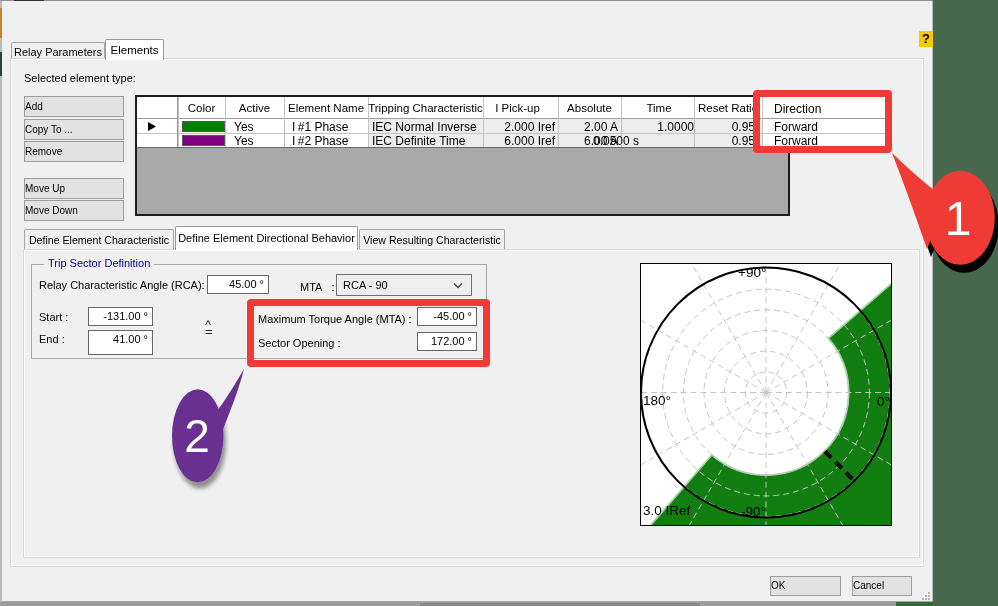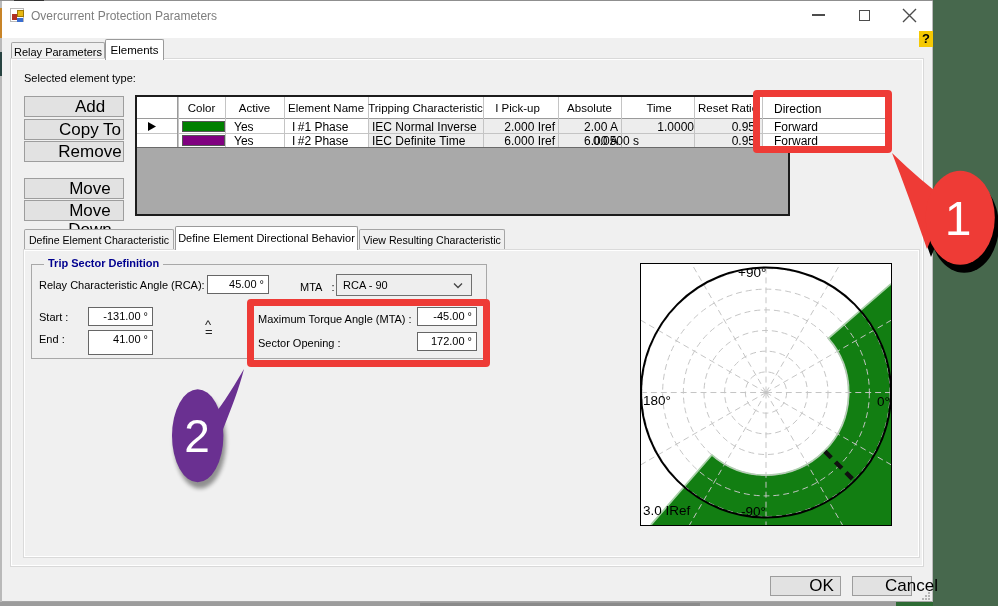--- a/index.html
+++ b/index.html
@@ -1,50 +1,36 @@
 <!DOCTYPE html>
 <html><head><meta charset="utf-8"><style>
 * { margin:0; padding:0; box-sizing:border-box; }
 html,body { width:998px; height:606px; overflow:hidden; }
 body { font-family:"Liberation Sans", sans-serif; font-size:11px; color:#000; background:#f0f0f0; position:relative; }
 .abs { position:absolute; }
-.btn { position:absolute; background:#e2e2e2; border:1px solid #9d9d9d; text-align:center; line-height:19px; font-size:17px;padding-left:32px; }
+.btn { position:absolute; background:#e2e2e2; border:1px solid #9d9d9d; text-align:left; line-height:19px; font-size:10px; }
 .field { position:absolute; background:#fff; border:1px solid #666; font-size:11px; text-align:right; padding-right:4px; }
 .lbl { position:absolute; font-size:11px; white-space:nowrap; }
 .hcell { position:absolute; font-size:11.5px; text-align:center; white-space:nowrap; line-height:13px; }
 .ccell { position:absolute; font-size:12px; white-space:nowrap; }
 </style></head>
 <body>
 
 <div class="abs" style="left:933px;top:0;width:65px;height:606px;background:#47684d"></div>
 <div class="abs" style="left:0;top:602px;width:933px;height:4px;background:#9c9c9c"></div>
 <div class="abs" style="left:420px;top:603px;width:280px;height:3px;background:#8a8a8a"></div>
 <div class="abs" style="left:896px;top:602px;width:37px;height:4px;background:#2e6b34"></div>
 <div class="abs" style="left:0;top:0;width:2px;height:602px;background:#b9b9b9"></div>
 <div class="abs" style="left:0;top:8px;width:2px;height:30px;background:#c88428"></div>
 <div class="abs" style="left:0;top:52px;width:2px;height:24px;background:#274341"></div>
 <div class="abs" style="left:0;top:0;width:933px;height:1px;background:#8f8f8f"></div>
 <div class="abs" style="left:14px;top:0;width:30px;height:1px;background:#333"></div>
 
 <div class="abs" id="win" style="left:2px;top:1px;width:931px;height:601px;background:#f0f0f0;border-right:1px solid #bcbcbc;border-bottom:1px solid #a5a5a5">
 
-  <div class="abs" style="left:0;top:0;width:930px;height:37px;background:#fff">
-
-    <div class="abs" style="left:8px;top:7px;width:14px;height:14px;border:1px solid #b9b9b9;background:#fff">
-      <div class="abs" style="left:0.5px;top:4.5px;width:5px;height:6px;background:#b03024"></div>
-      <div class="abs" style="left:6px;top:0.5px;width:6.5px;height:7px;background:#e8b812;border:1px solid #a07806"></div>
-      <div class="abs" style="left:6px;top:8.5px;width:5.5px;height:4px;background:#3a6ed0"></div>
-    </div>
-    <div class="abs" style="left:29px;top:8px;font-size:12px;color:#7e7e7e">Overcurrent Protection Parameters</div>
-    <div class="abs" style="left:810px;top:13px;width:13px;height:1.5px;background:#4c4c4c"></div>
-    <div class="abs" style="left:857px;top:9px;width:10.5px;height:10.5px;border:1px solid #4c4c4c"></div>
-    <svg class="abs" style="left:899px;top:6px" width="17" height="17" viewBox="0 0 17 17">
-        <path d="M2,2 L15,15 M15,2 L2,15" stroke="#4c4c4c" stroke-width="1.4"></path>
-      </svg>
-  </div>
 
   <div class="abs" style="left:917px;top:30px;width:14px;height:16px;background:#f5c903;color:#000;font-weight:bold;font-size:13px;text-align:center;line-height:16px">?</div>
 
   <div class="abs" style="left:9px;top:41px;width:94px;height:18px;background:#f0f0f0;border:1px solid #a5a5a5;border-bottom:none;border-radius:2px 2px 0 0;text-align:center;line-height:18px">Relay Parameters</div>
   <div class="abs" style="left:103px;top:38px;width:59px;height:21px;z-index:2;background:#fff;border:1px solid #9a9a9a;border-bottom:none;border-radius:2px 2px 0 0;text-align:center;line-height:20px;font-size:11.5px">Elements</div>
 
   <div class="abs" style="left:9px;top:58px;width:912px;height:507px;background:#f0f0f0;border:1px solid #fff;outline:1px solid #d9d9d9"></div>
 
   <div class="lbl" style="left:22px;top:71px">Selected element type:</div>
 
@@ -110,21 +96,21 @@
     <div class="ccell" style="left:637px;top:37px">Forward</div>
   </div>
 
   <div class="abs" style="left:22px;top:228px;width:150px;height:21px;background:#f0f0f0;border:1px solid #a5a5a5;border-bottom:none;border-radius:2px 2px 0 0;text-align:center;line-height:20px;font-size:10.6px">Define Element Characteristic</div>
   <div class="abs" style="left:173px;top:225px;width:183px;height:24px;z-index:2;background:#fff;border:1px solid #9a9a9a;border-bottom:none;border-radius:2px 2px 0 0;text-align:center;line-height:22px;font-size:11px">Define Element Directional Behavior</div>
   <div class="abs" style="left:357px;top:228px;width:146px;height:21px;background:#f0f0f0;border:1px solid #a5a5a5;border-bottom:none;border-radius:2px 2px 0 0;text-align:center;line-height:20px;font-size:10.6px">View Resulting Characteristic</div>
 
   <div class="abs" style="left:22px;top:249px;width:895px;height:307px;background:#f0f0f0;border:1px solid #fff;outline:1px solid #dadada"></div>
 
   <div class="abs" style="left:29px;top:263px;width:456px;height:95px;border:1px solid #a8a8a8"></div>
-  <div class="abs" style="left:42px;top:256px;background:#f0f0f0;padding:0 4px;font-size:11px;font-weight:bold;color:#00008f">Trip Sector Definition</div>
+  <div class="abs" style="left:42px;top:256px;background:#f0f0f0;padding:0 4px;font-size:11px;font-weight:normal;color:#00008f">Trip Sector Definition</div>
 
   <div class="lbl" style="left:37px;top:278px">Relay Characteristic Angle (RCA):</div>
   <div class="field" style="left:205px;top:274px;width:62px;height:19px;line-height:17px">45.00 °</div>
   <div class="lbl" style="left:298px;top:280px">MTA&nbsp;&nbsp;&nbsp;:</div>
   <div class="abs" style="left:334px;top:273px;width:136px;height:22px;background:#eee;border:1px solid #707070;font-size:11px;line-height:20px;padding-left:6px">RCA - 90
     <svg class="abs" style="right:8px;top:8px" width="10" height="6" viewBox="0 0 10 6">
         <path d="M1,0.5 L5,4.5 L9,0.5" fill="none" stroke="#444" stroke-width="1.3"></path>
       </svg>
   </div>
 

